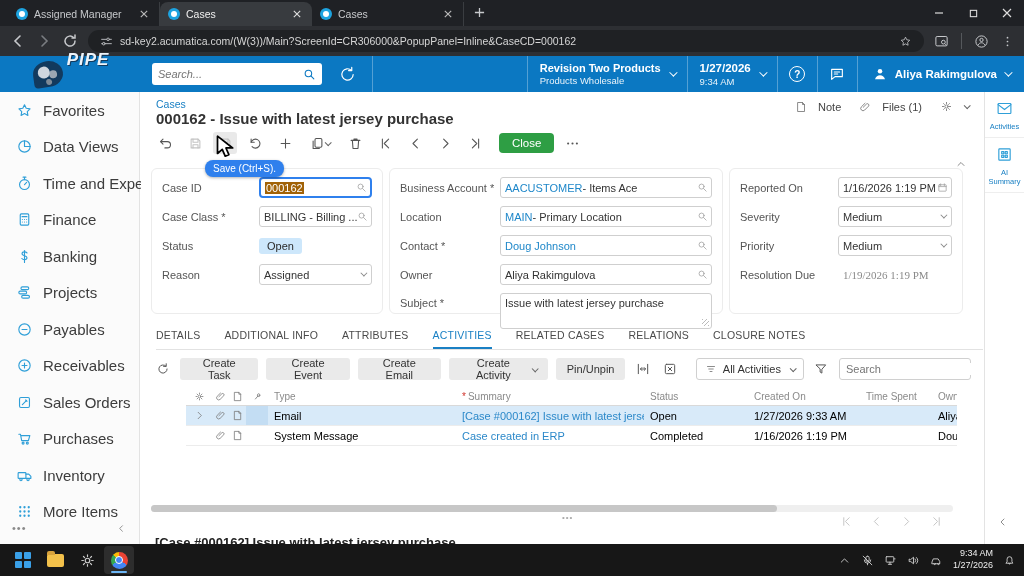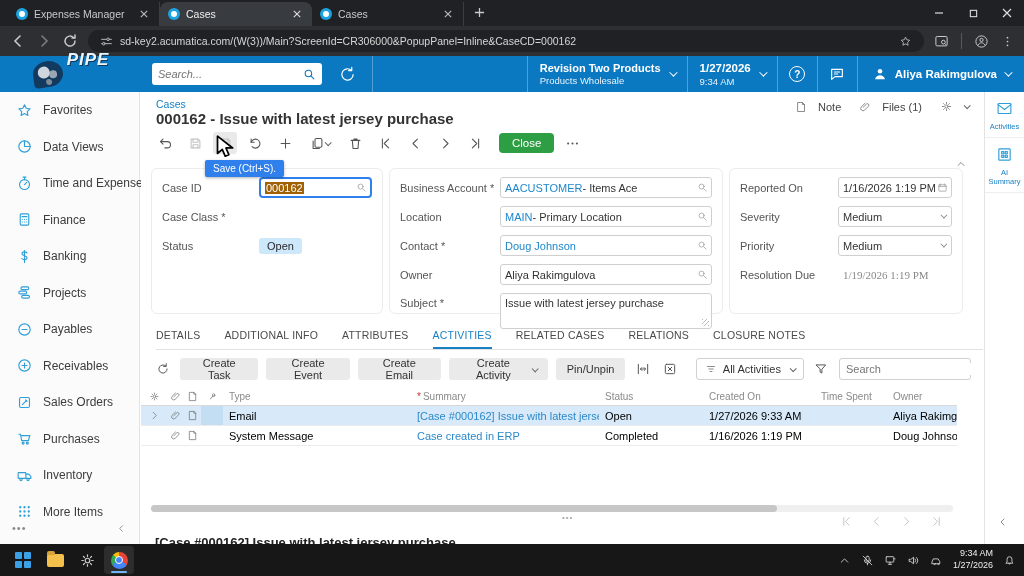--- a/index.html
+++ b/index.html
@@ -46,21 +46,21 @@
   .hdate .c2 { font-size:9.5px; opacity:.9; }
   .hico { width:40px; height:36px; display:flex; align-items:center; justify-content:center; border-right:1px solid rgba(255,255,255,.3); }
   .qmark { width:16px; height:16px; border:1.4px solid #fff; border-radius:50%; font-size:10px; display:flex; align-items:center; justify-content:center; font-weight:bold; }
   .huser { display:flex; align-items:center; gap:7px; padding:0 14px; height:36px; font-size:11.5px; font-weight:bold; }
   .wchev { width:6px; height:6px; border-right:1.6px solid #fff; border-bottom:1.6px solid #fff; transform:rotate(45deg) translateY(-2px); }
 
   
   .sidebar { position:absolute; left:0; top:92px; bottom:32px; width:140px; background:#fbfbfb; border-right:1px solid #e3e3e3; }
   .sitem { display:flex; align-items:center; gap:10px; height:36.5px; padding-left:16px; cursor:pointer; }
   .sitem svg { width:17px; height:17px; flex:none; }
-  .slab { font-size:12px; color:#3c3c3c; white-space:nowrap; }
+  .slab { font-size:15px; color:#3c3c3c; white-space:nowrap; }
   .sfoot { position:absolute; bottom:10px; left:0; width:100%; display:flex; justify-content:space-between; padding:0 12px; align-items:center; }
   .sdots { color:#8a8a8a; font-size:11px; letter-spacing:1px; }
 
   
   .rightpanel { position:absolute; right:0; top:92px; bottom:32px; width:40px; background:#fff; border-left:1px solid #e3e3e3; }
   .rpitem { padding:8px 2px 6px; text-align:center; border-bottom:1px solid #eee; cursor:pointer; }
   .rpitem svg { width:17px; height:17px; }
   .rplab { display:block; font-size:7.5px; color:#1a80c4; margin-top:2px; line-height:1.1; }
   .rpcollapse { position:absolute; bottom:12px; left:12px; }
 
@@ -110,39 +110,39 @@
   .gbtn { background:#eaeaea; border:none; border-radius:3px; height:22px; padding:0 11px; font-size:11px; color:#333; cursor:pointer; display:flex; align-items:center; gap:5px; font-family:"Liberation Sans",sans-serif; }
   .gico { width:20px; height:22px; display:flex; align-items:center; justify-content:center; cursor:pointer; }
   .gico svg { width:14px; height:14px; }
   .gbspacer { flex:1; }
   .ddbox { height:22px; border:1px solid #d0d0d0; border-radius:3px; background:#fff; display:flex; align-items:center; gap:6px; padding:0 8px; font-size:11px; color:#333; min-width:108px; cursor:pointer; }
   .gsearch { width:132px; height:22px; border:1px solid #d0d0d0; border-radius:3px; display:flex; align-items:center; padding:0 6px; }
   .gsearch input { border:none; outline:none; flex:1; font-size:11px; color:#333; font-family:"Liberation Sans",sans-serif; }
 
   
   .grid { position:absolute; left:0; right:26px; top:296px; font-size:11px; }
-  .grow { display:grid; grid-template-columns:26px 17px 17px 22px 188px 188px 104px 112px 72px 1fr; align-items:center; height:20px; border-bottom:1px solid #ececec; }
+  .grow { display:grid; grid-template-columns:26px 17px 17px 22px 188px 188px 104px 112px 72px 1fr; align-items:center; height:20px; border-bottom:1px solid #ececec;margin-left:45px; }
   .grow.head { height:18px; color:#8a8a8a; font-size:10px; border-bottom:1px solid #d9d9d9; }
   .gcell { padding:0 6px; overflow:hidden; white-space:nowrap; }
   .gic { display:flex; align-items:center; justify-content:center; height:100%; }
   .gic svg { width:11px; height:11px; }
   .grow.sel { background:#d8eaf9; }
   .grow.sel .pincell { background:#c3ddf3; height:100%; }
   .glink { color:#2b88c9; cursor:pointer; }
   .req { color:#d0342c; margin-right:2px; }
 
   .hscroll { position:absolute; left:10px; width:802px; top:413px; height:7px; background:#efefef; border-radius:4px; }
   .hthumb { width:78%; height:7px; background:#c7c7c7; border-radius:4px; }
   .splitdots { position:absolute; left:50%; top:421px; color:#aaa; font-size:8px; letter-spacing:1px; }
   .pager { position:absolute; right:40px; top:423px; display:flex; gap:17px; }
   .pager svg { width:13px; height:13px; }
   .preview-title { position:absolute; left:14px; top:443px; height:9px; overflow:hidden; font-size:13px; font-weight:bold; color:#222; }
 
   
-  .tooltip { position:absolute; left:64px; top:68px; background:#2f80ed; color:#fff; font-size:10px; padding:3px 8px; border-radius:2px; z-index:40; box-shadow:0 1px 3px rgba(0,0,0,.3); white-space:nowrap; }
+  .tooltip { position:absolute; left:64px; top:68px; background:#2f80ed; color:#fff; font-size:10px; padding:3px 8px; border-radius:8px; z-index:40; box-shadow:0 1px 3px rgba(0,0,0,.3); white-space:nowrap; }
   .cursor { position:absolute; left:70px; top:42px; width:26px; height:26px; z-index:50; }
 
   
   .taskbar { position:absolute; left:0; bottom:0; width:100%; height:32px; background:#171717; display:flex; align-items:center; padding:0 8px; }
   .tbi { width:30px; height:28px; display:flex; align-items:center; justify-content:center; border-radius:4px; margin-right:2px; cursor:pointer; position:relative; }
   .tbi.active { background:#2d2d2d; }
   .tbi.active::after { content:""; position:absolute; bottom:1px; left:7px; width:16px; height:2px; border-radius:2px; background:#6cb6f5; }
   .startic { width:16px; height:16px; display:grid; grid-template-columns:7px 7px; grid-template-rows:7px 7px; gap:2px; }
   .startic span { background:#3aa0e8; border-radius:1px; }
   .folder { width:17px; height:13px; background:#f3c14b; border-radius:2px; position:relative; }
@@ -162,21 +162,21 @@
   .tr-ico { stroke:#d8d8d8; fill:none; stroke-width:1.6; stroke-linecap:round; stroke-linejoin:round; }
 </style>
 </head>
 <body>
 
 <div class="screen">
 
   <div class="tabstrip">
     <div class="btab" style="margin-left:8px;">
       <span class="fav"></span>
-      <span class="ttl">Expenses Manager</span>
+      <span class="ttl">Assigned Manager</span>
       <span class="tclose">
           <svg viewBox="0 0 10 10" width="8" height="8">
             <path d="M1 1l8 8M9 1l-8 8" stroke="#bbb" stroke-width="1.4"></path>
           </svg>
         </span>
     </div>
     <div class="btab active">
       <span class="fav"></span>
       <span class="ttl">Cases</span>
       <span class="tclose">
@@ -609,24 +609,40 @@
           <svg class="mag" width="11" height="11" viewBox="0 0 24 24">
               <g class="g-ico">
                 <circle cx="10" cy="10" r="5.5"></circle>
                 <path d="M14.5 14.5L20 20"></path>
               </g>
             </svg>
         </div>
       </div>
       <div class="frow">
         <span class="flabel">Case Class *</span>
+        <div class="fctl">
+          <span>BILLING - Billing ...</span>
+          <svg class="mag" width="11" height="11" viewBox="0 0 24 24">
+              <g class="g-ico">
+                <circle cx="10" cy="10" r="5.5"></circle>
+                <path d="M14.5 14.5L20 20"></path>
+              </g>
+            </svg>
+        </div>
       </div>
       <div class="frow">
         <span class="flabel">Status</span>
         <span class="badge">Open</span>
+      </div>
+      <div class="frow">
+        <span class="flabel">Reason</span>
+        <div class="fctl">
+          <span>Assigned</span>
+          <span class="fchev"></span>
+        </div>
       </div>
     </div>
 
     <div class="fgroup g2">
       <div class="frow">
         <span class="flabel">Business Account *</span>
         <div class="fctl">
           <span class="blu">AACUSTOMER</span>
             <span> - Items Ace</span>
           <svg class="mag" width="11" height="11" viewBox="0 0 24 24">

